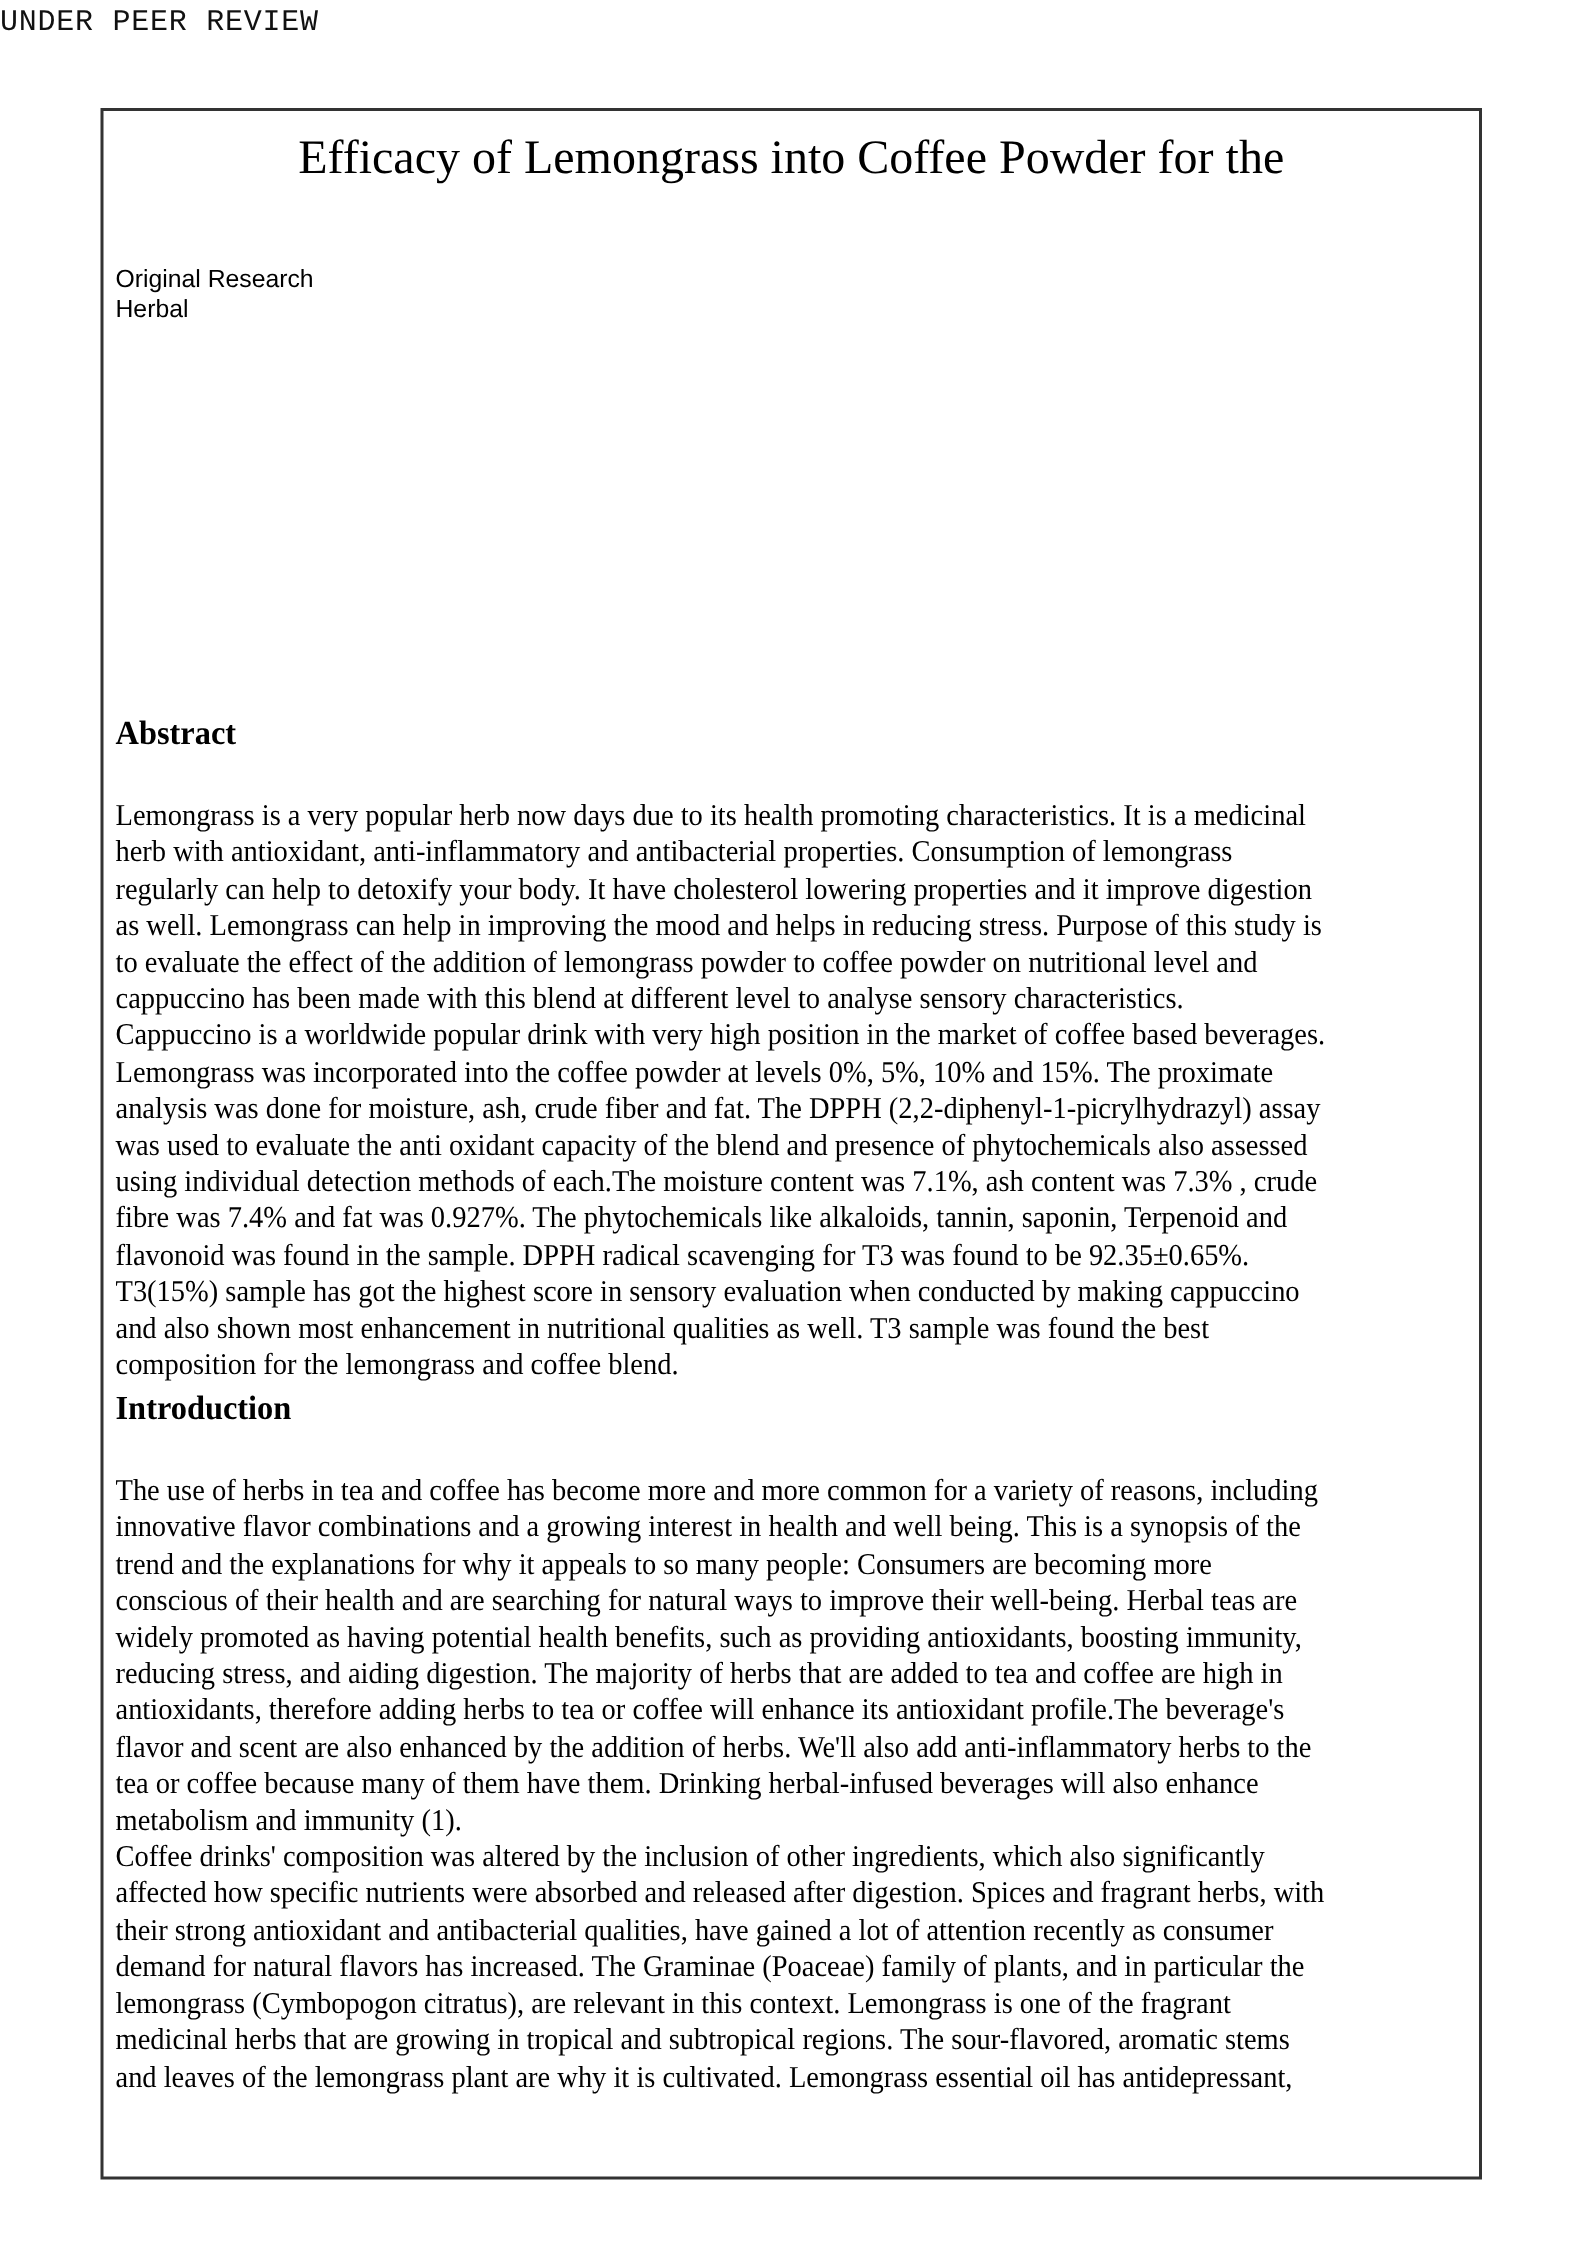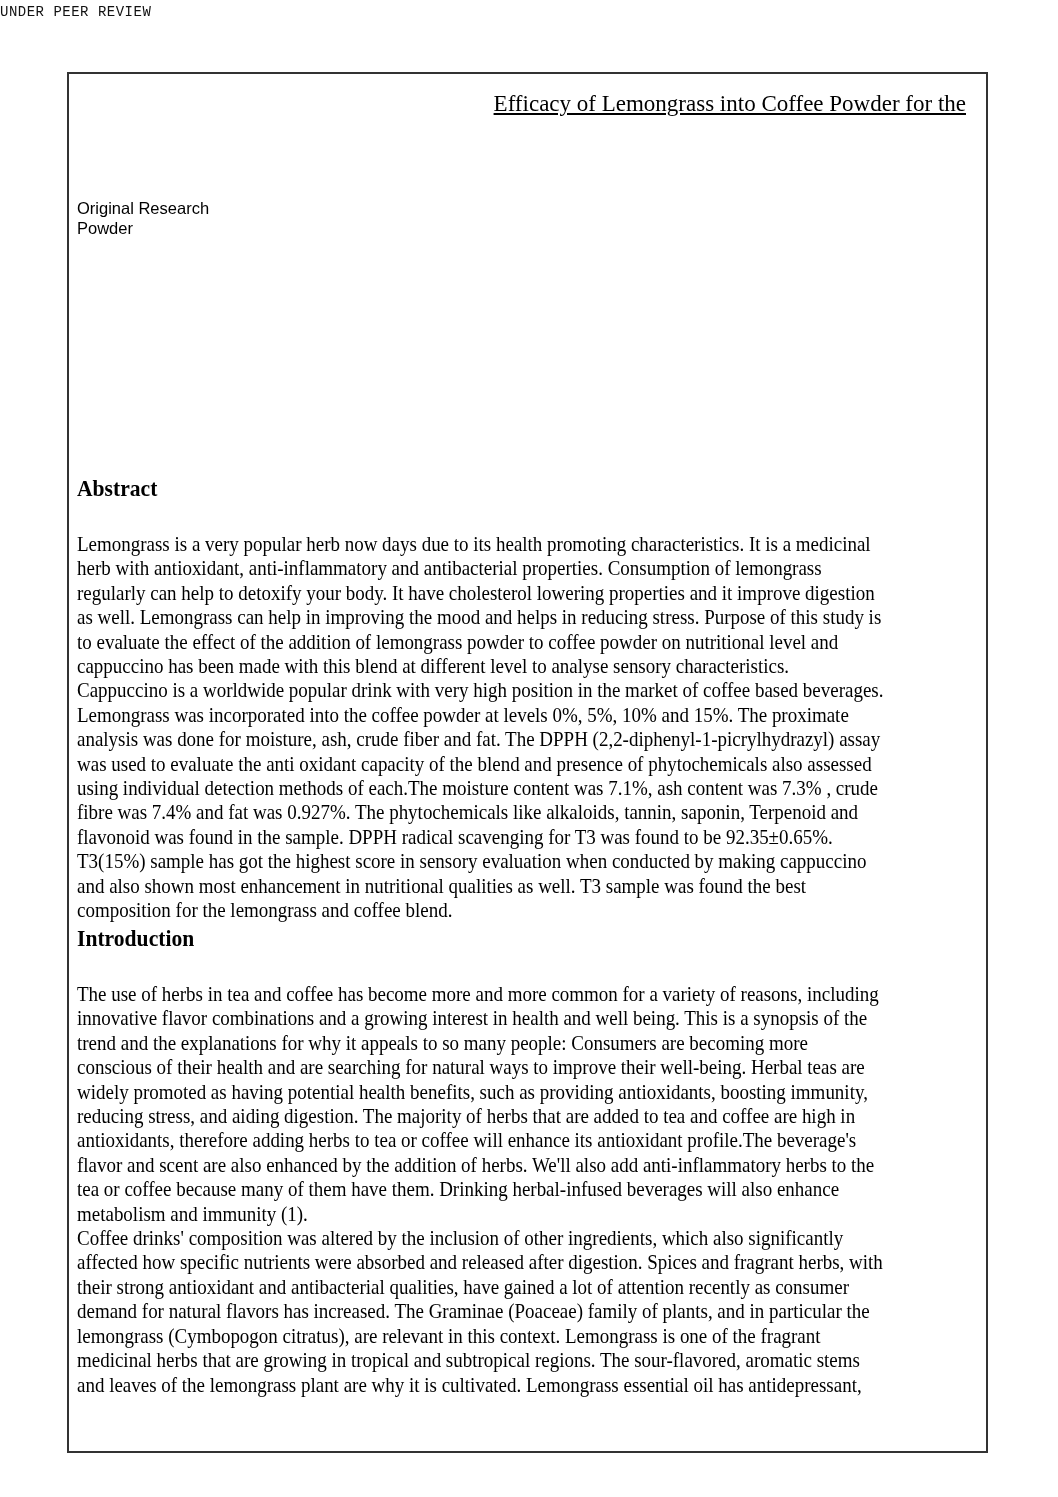--- a/index.html
+++ b/index.html
@@ -12,53 +12,52 @@
       height: 1497px;
       position: relative;
       overflow: hidden;
       color: #000000;
     }
     .watermark {
       position: absolute;
       left: 0;
       top: 4px;
       font-family: "Liberation Mono", "DejaVu Sans Mono", monospace;
-      font-size: 14px;
+      font-size: 20px;
       letter-spacing: 0.5px;
       color: #111111;
       white-space: nowrap;
     }
     .frame {
       position: absolute;
       left: 67px;
       top: 72px;
       width: 921px;
       height: 1381px;
       border: 2px solid #333333;
       box-sizing: border-box;
       overflow: hidden;
     }
     .title {
       position: absolute;
       left: 0;
       right: 0;
       top: 6px;
-      text-align: right;
+      text-align: center;
       font-family: "Liberation Serif", "DejaVu Serif", serif;
-      font-size: 23px;
+      font-size: 32px;
       line-height: 48px;
       font-weight: normal;
       margin: 0;
       padding: 0 20px;
-      text-decoration: underline;
     }
     .article-type {
       position: absolute;
       left: 8px;
-      top: 124px;
+      top: 102px;
       font-family: "Liberation Sans", "DejaVu Sans", sans-serif;
       font-size: 16.5px;
       line-height: 20px;
       width: 160px;
     }
     .section-heading {
       position: absolute;
       left: 8px;
       font-family: "Liberation Serif", "DejaVu Serif", serif;
       font-weight: bold;
@@ -94,21 +93,21 @@
 <div class="watermark">UNDER PEER REVIEW</div>
 
 <div class="frame">
 
   <h1 class="title">
     <span class="title-line">Efficacy of Lemongrass into Coffee Powder for the</span><br>
   </h1>
 
   <div class="article-type">
     <span>Original Research</span><br>
-    <span>Powder</span>
+    <span>Herbal</span>
   </div>
 
   <h2 class="section-heading abstract-heading">Abstract</h2>
 
   <div class="body-text abstract-body">
       <span class="line">Lemongrass is a very popular herb now days due to its health promoting characteristics. It is a medicinal</span>
       <span class="line">herb with antioxidant, anti-inflammatory and antibacterial properties. Consumption of lemongrass</span>
       <span class="line">regularly can help to detoxify your body. It have cholesterol lowering properties and it improve digestion</span>
       <span class="line">as well. Lemongrass can help in improving the mood and helps in reducing stress. Purpose of this study is</span>
       <span class="line">to evaluate the effect of the addition of lemongrass powder to coffee powder on nutritional level and</span>

